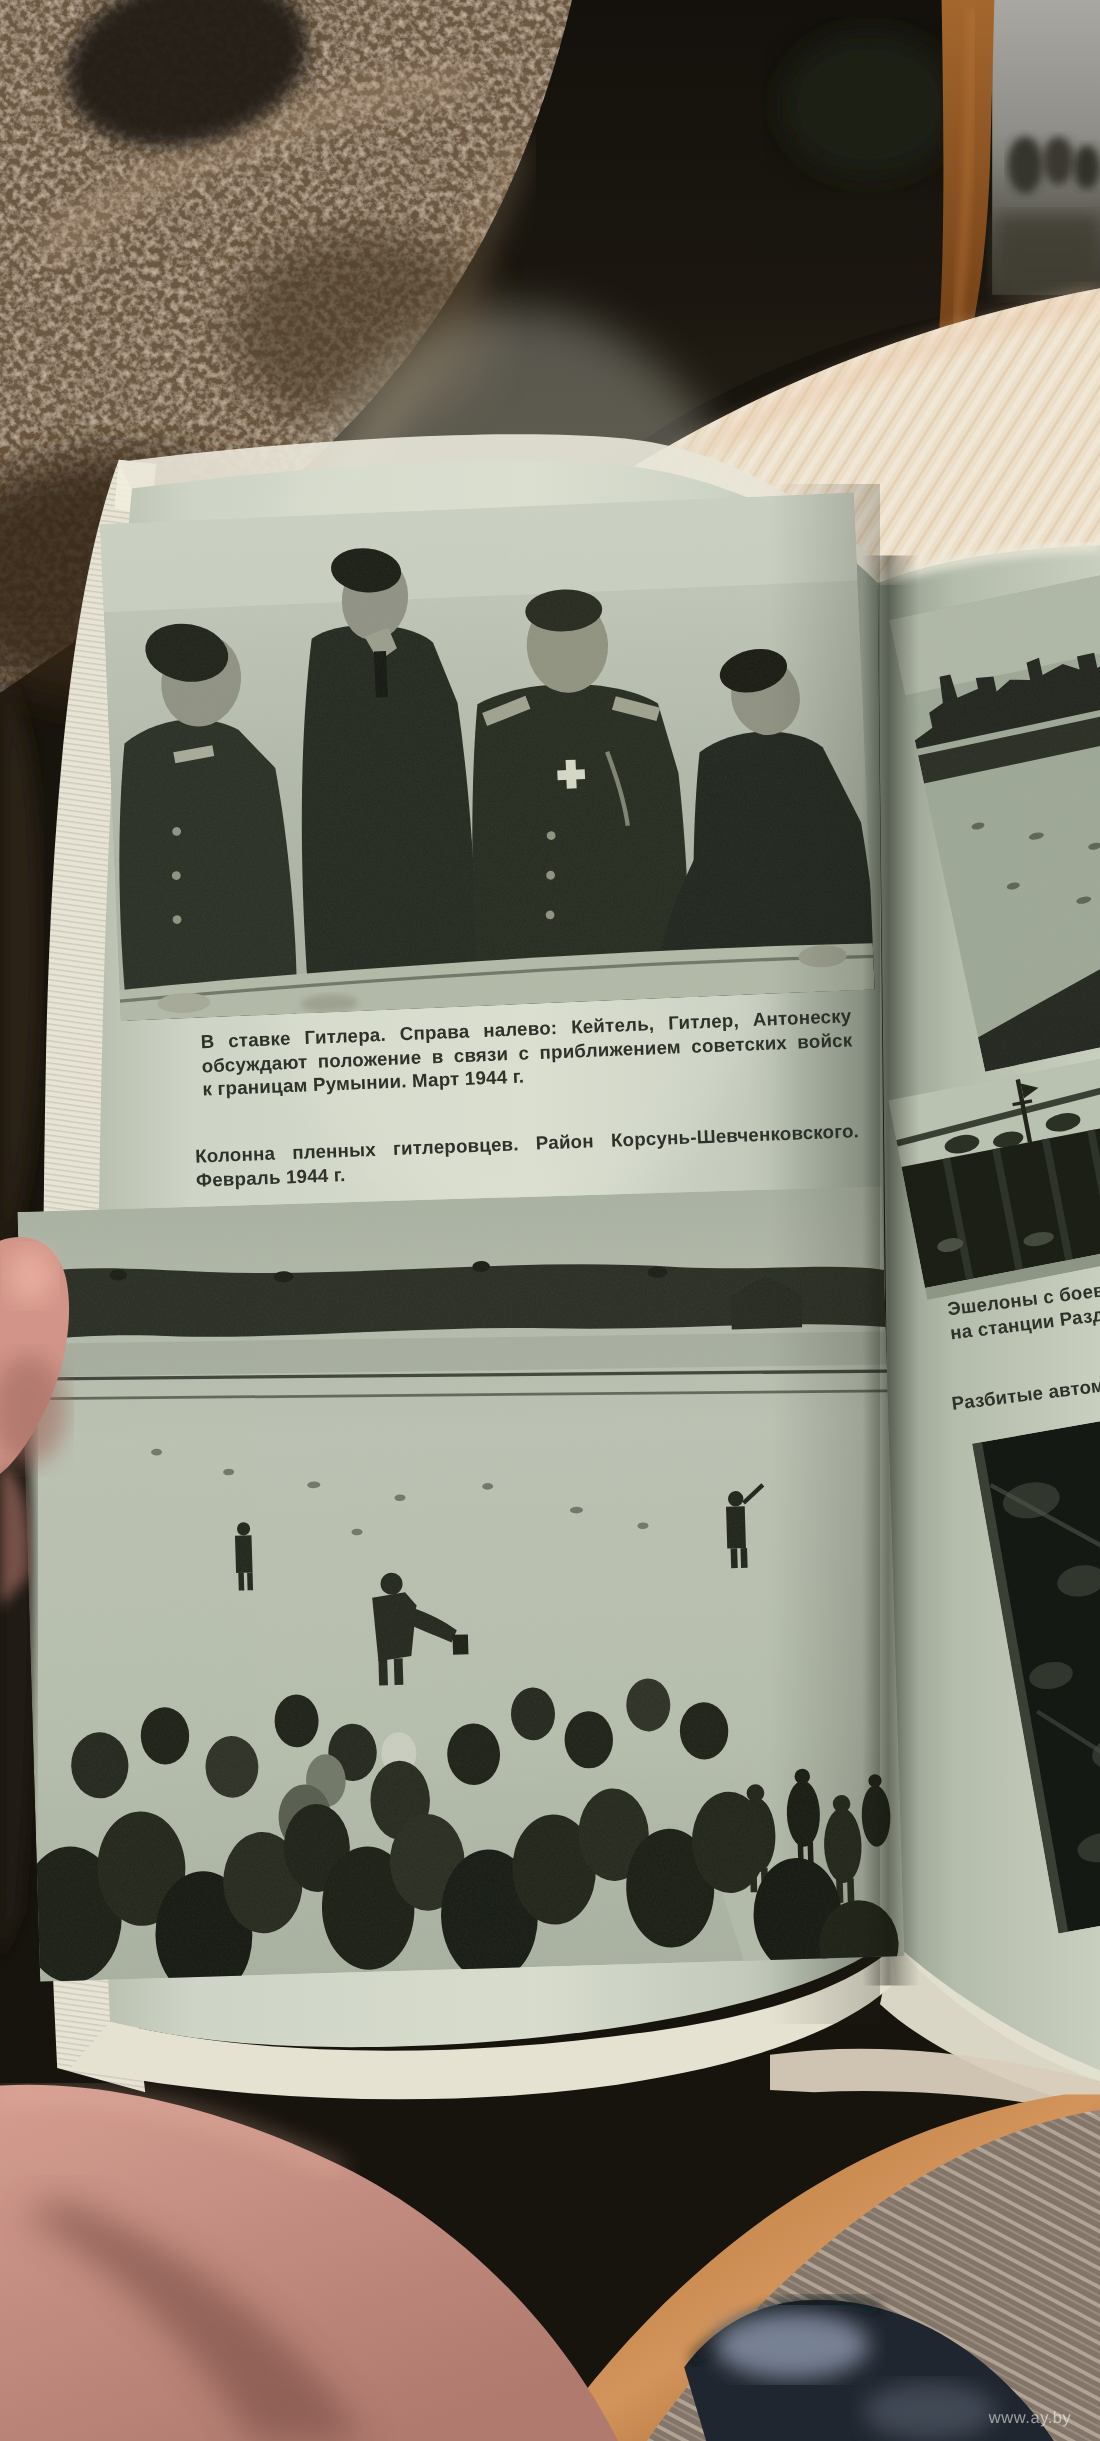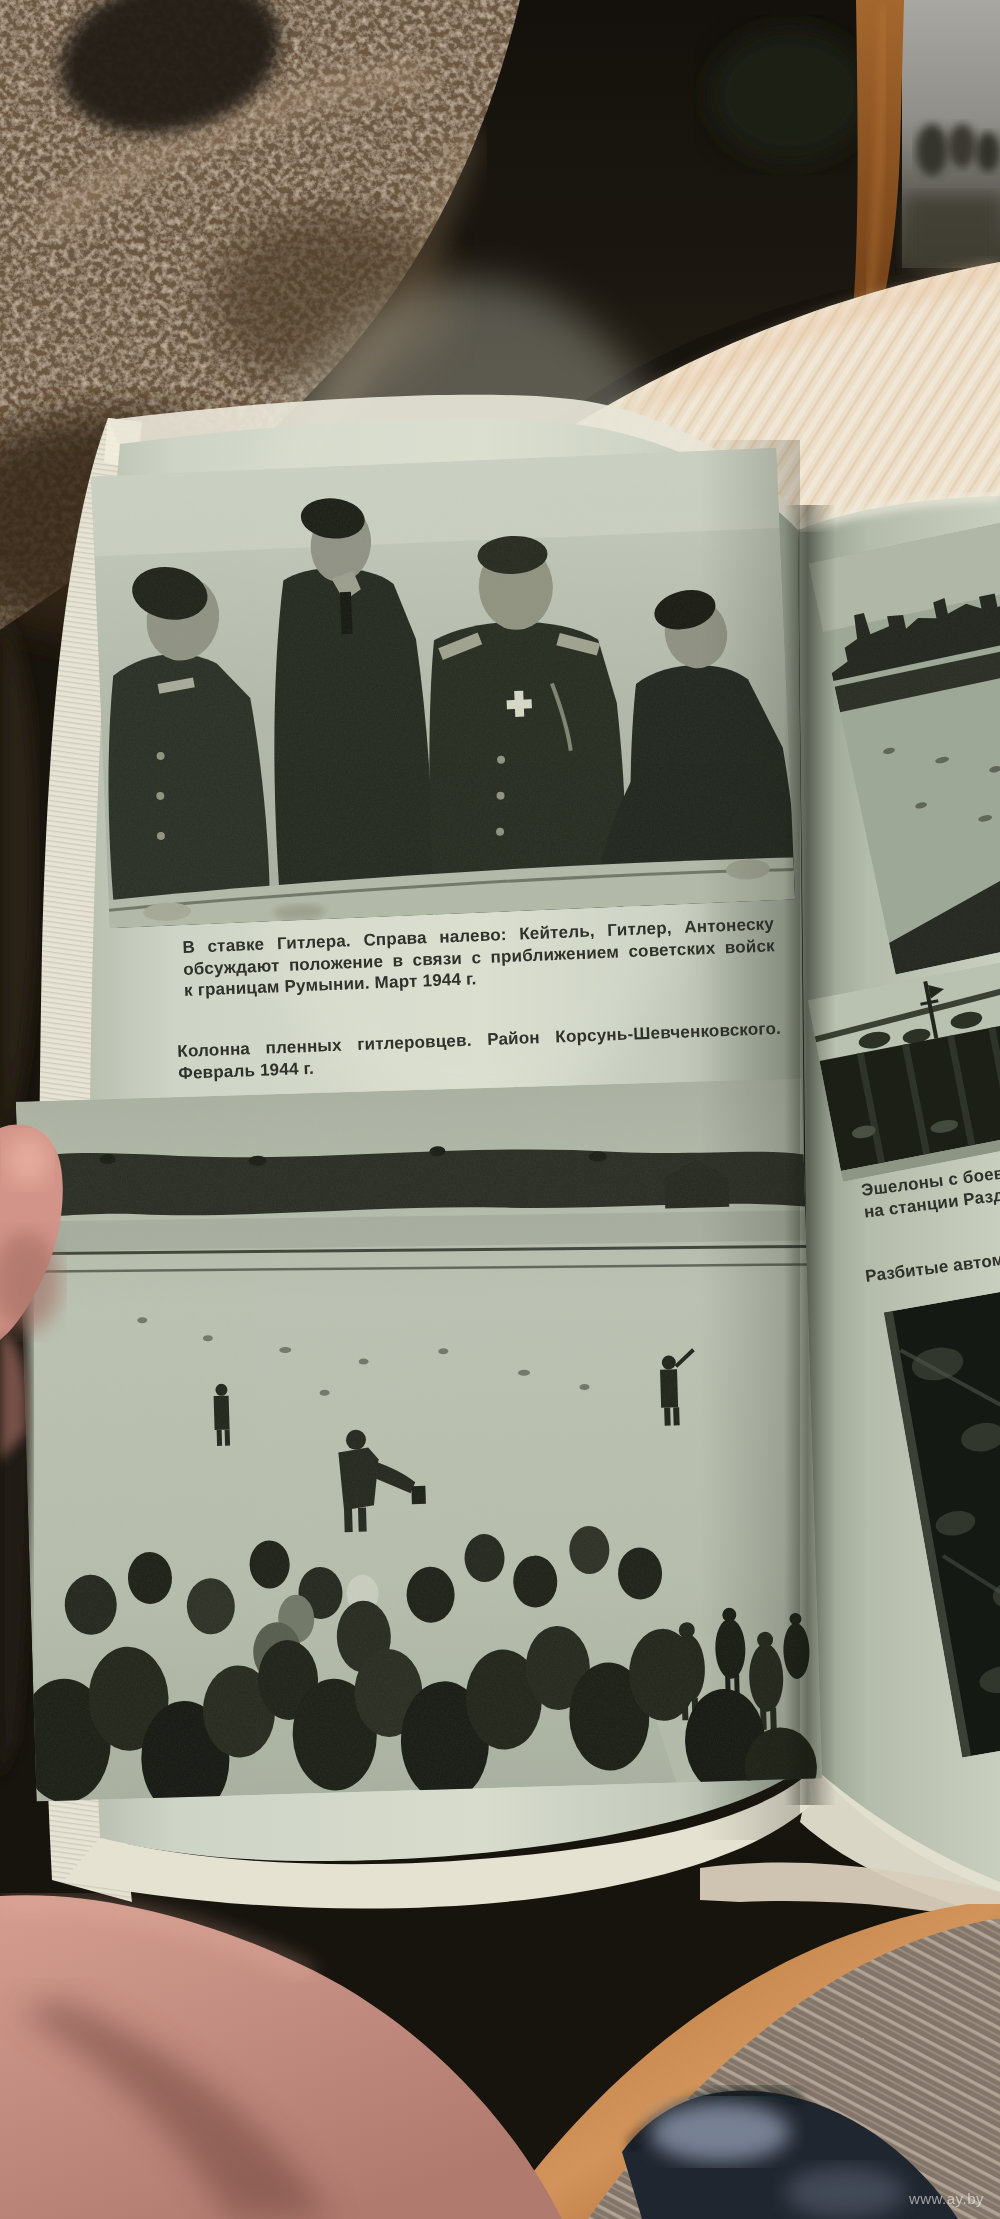--- a/index.html
+++ b/index.html
@@ -6,21 +6,21 @@
   #scene{position:relative;width:1000px;height:2219px;overflow:hidden;background:#17130d;
          font-family:"Liberation Sans",sans-serif;}
   svg{display:block;}
   .layer{position:absolute;left:0;top:0;}
   .ph{position:absolute;z-index:10;}
   .cap{position:absolute;z-index:12;color:#2e322a;font-weight:bold;font-size:17px;
        line-height:21.5px;letter-spacing:.2px;transform-origin:0 0;}
   .cap .ln{display:block;}
   .cap .jl{text-align:justify;text-align-last:justify;}
   #fg{z-index:20;pointer-events:none;}
-  #watermark{position:absolute;z-index:30;right:16px;bottom:12px;font-size:15px;
+  #watermark{position:absolute;z-index:30;right:26px;bottom:12px;font-size:15px;
              color:rgba(255,255,255,.55);letter-spacing:.5px;}
 </style>
 </head>
 <body>
 
 <div id="scene">
 
   <svg class="layer" width="1000" height="2219" viewBox="0 0 1000 2219">
     <defs>
       <linearGradient id="bg-dark" x1="0" y1="0" x2="0" y2="1">

